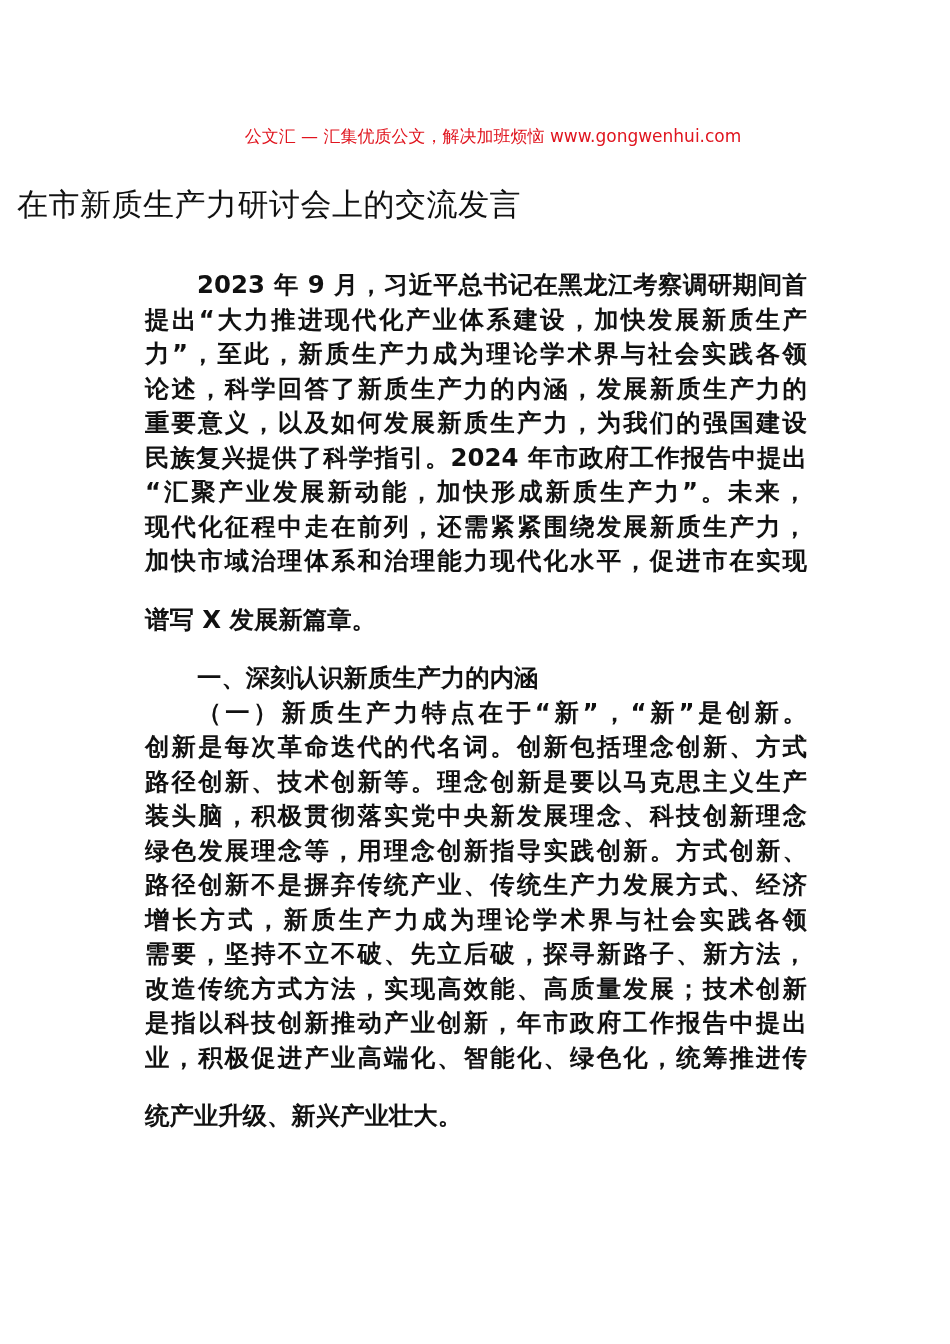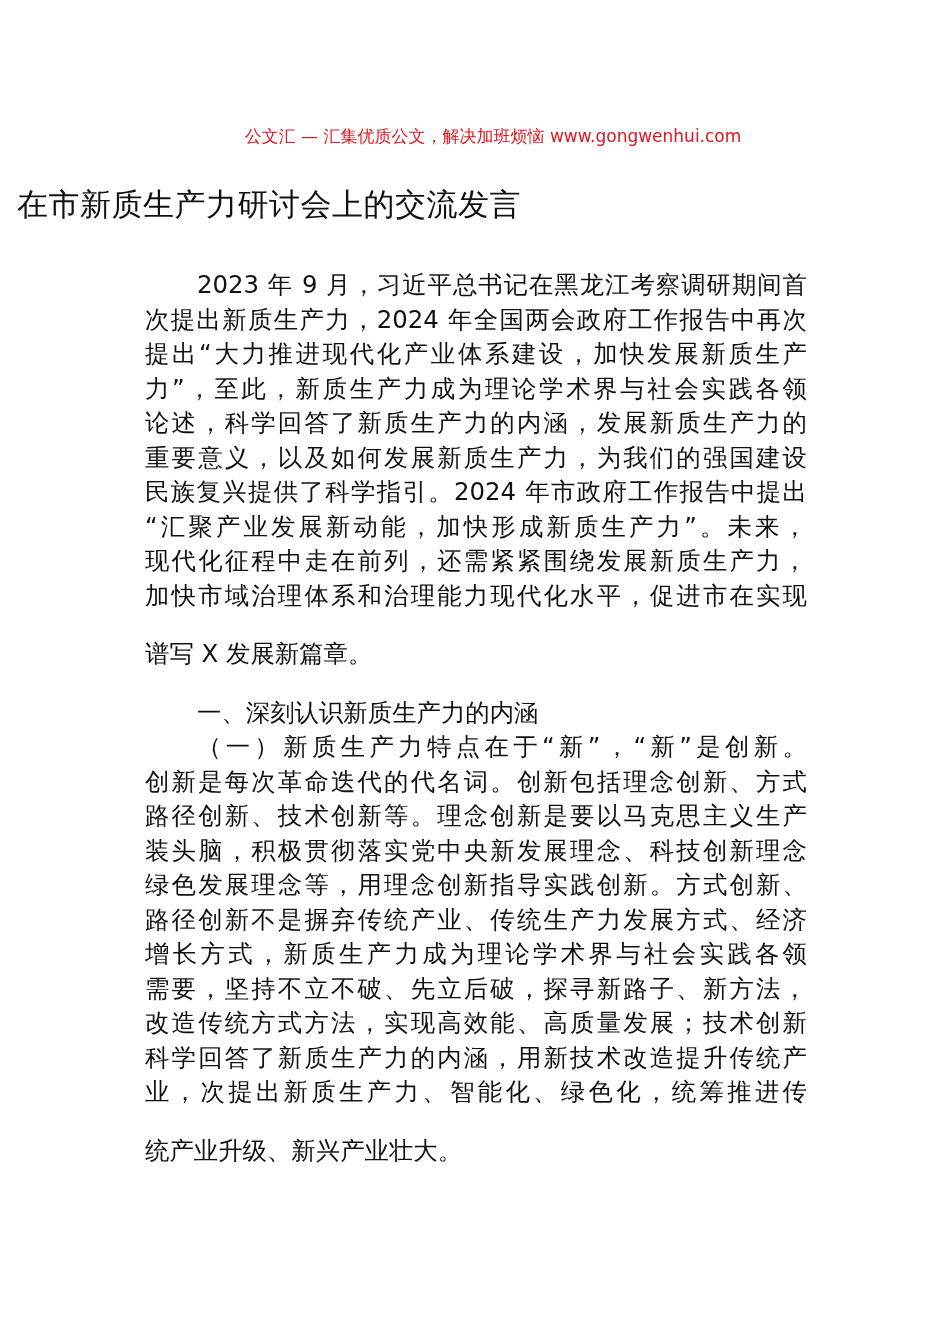--- a/index.html
+++ b/index.html
@@ -40,20 +40,21 @@
       color: #111111;
       white-space: nowrap;
       letter-spacing: 0.5px;
       margin-left: 17px;
     }
     .body-text {
       position: absolute;
       top: 268px;
       left: 145px;
       width: 662px;
+      font-weight: bold;
     }
     .line {
       display: block;
       height: 34.5px;
       line-height: 34.5px;
       font-size: 24.4px;
       white-space: nowrap;
       text-align: justify;
       text-align-last: justify;
     }
@@ -69,21 +70,20 @@
 <body>
 
 <div class="header-banner">公文汇 — 汇集优质公文，解决加班烦恼 www.gongwenhui.com</div>
 
 <div class="doc-title">在市新质生产力研讨会上的交流发言</div>
 
 <div class="body-text">
 
   <div>
     <span class="line indent">2023 年 9 月，习近平总书记在黑龙江考察调研期间首</span>
-    <span class="line">次提出新质生产力，2024 年全国两会政府工作报告中再次</span>
     <span class="line">提出“大力推进现代化产业体系建设，加快发展新质生产</span>
     <span class="line">力”，至此，新质生产力成为理论学术界与社会实践各领</span>
     <span class="line">论述，科学回答了新质生产力的内涵，发展新质生产力的</span>
     <span class="line">重要意义，以及如何发展新质生产力，为我们的强国建设</span>
     <span class="line">民族复兴提供了科学指引。2024 年市政府工作报告中提出</span>
     <span class="line">“汇聚产业发展新动能，加快形成新质生产力”。未来，</span>
     <span class="line">现代化征程中走在前列，还需紧紧围绕发展新质生产力，</span>
     <span class="line">加快市域治理体系和治理能力现代化水平，促进市在实现</span>
     <span class="line last">谱写 X 发展新篇章。</span>
   </div>
@@ -95,17 +95,17 @@
   <div>
     <span class="line indent">（一）新质生产力特点在于“新”，“新”是创新。</span>
     <span class="line">创新是每次革命迭代的代名词。创新包括理念创新、方式</span>
     <span class="line">路径创新、技术创新等。理念创新是要以马克思主义生产</span>
     <span class="line">装头脑，积极贯彻落实党中央新发展理念、科技创新理念</span>
     <span class="line">绿色发展理念等，用理念创新指导实践创新。方式创新、</span>
     <span class="line">路径创新不是摒弃传统产业、传统生产力发展方式、经济</span>
     <span class="line">增长方式，新质生产力成为理论学术界与社会实践各领</span>
     <span class="line">需要，坚持不立不破、先立后破，探寻新路子、新方法，</span>
     <span class="line">改造传统方式方法，实现高效能、高质量发展；技术创新</span>
-    <span class="line">科学回答了新质生产力的内涵，用新技术改造提升传统产</span>
-    <span class="line">业，次提出新质生产力、智能化、绿色化，统筹推进传</span>
+    <span class="line">是指以科技创新推动产业创新，年市政府工作报告中提出</span>
+    <span class="line">业，积极促进产业高端化、智能化、绿色化，统筹推进传</span>
     <span class="line last">统产业升级、新兴产业壮大。</span>
   </div>
 </div>
 
 </body></html>

